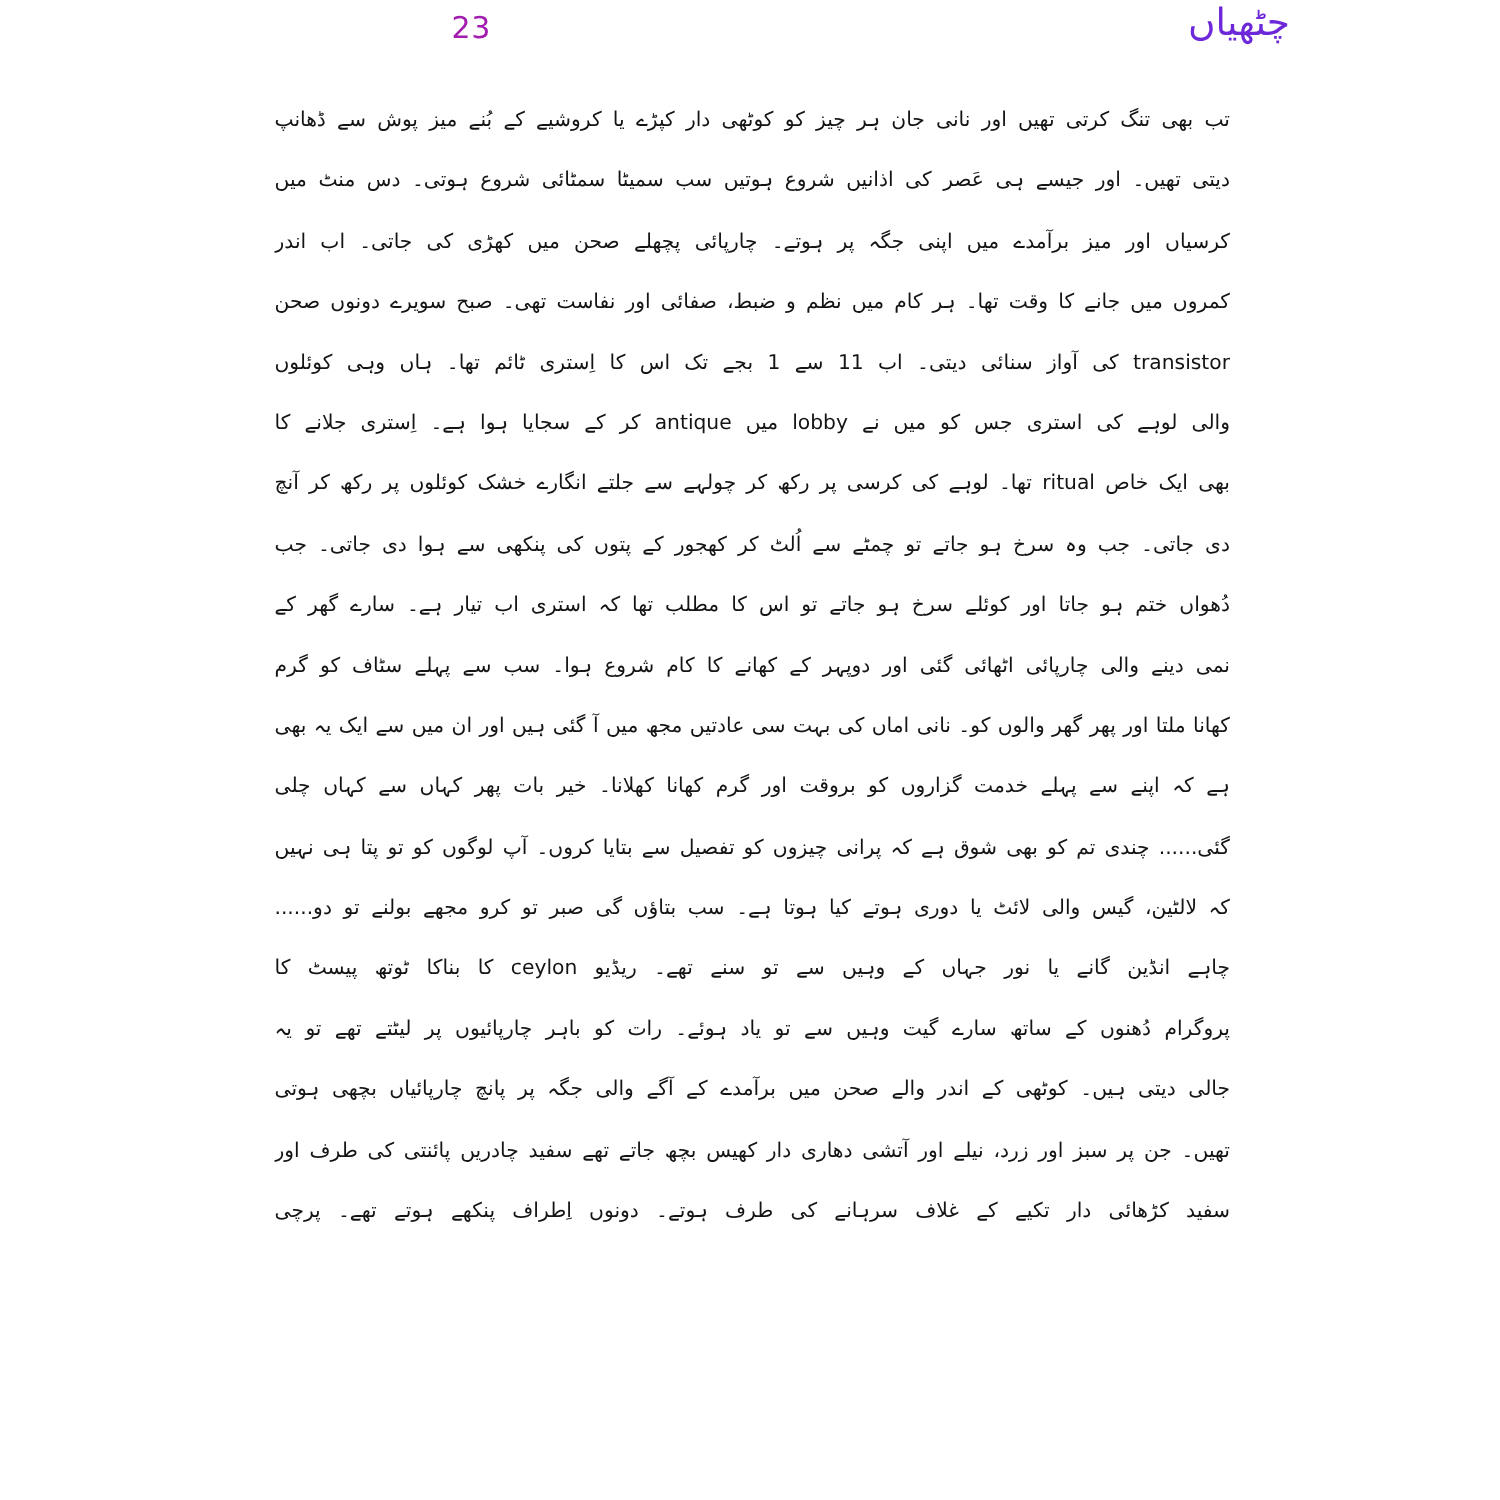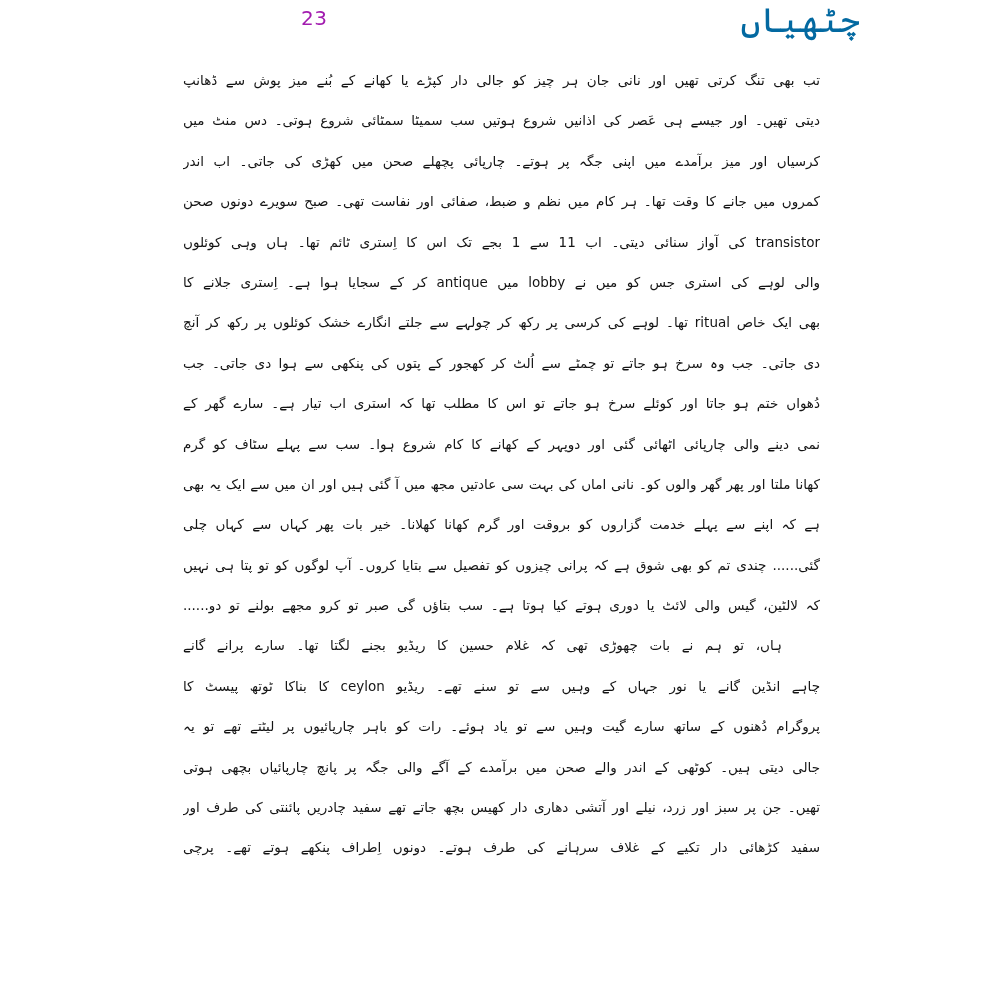--- a/index.html
+++ b/index.html
@@ -17,24 +17,23 @@
     left: 301px;
     top: 6px;
     font-size: 20px;
     letter-spacing: 0.5px;
     color: #a21caf;
   }
   .book-title {
     position: absolute;
     right: 140px;
     top: 0px;
-    font-size: 34px;
+    font-size: 25px;
     direction: rtl;
-    color: #0369a1;
-    font-family: Liberation Serif, serif;
+    color: #6d28d9;
   }
   .text-block {
     position: absolute;
     left: 183px;
     top: 60px;
     width: 637px;
     direction: rtl;
     unicode-bidi: plaintext;
   }
   .text-line {
@@ -53,33 +52,32 @@
   }
 </style>
 </head>
 <body>
 
 <div class="page-number">23</div>
 
 <div class="book-title">چٹھیاں</div>
 
 <div class="text-block" id="text-block" dir="rtl" lang="ur">
-    <div class="text-line" dir="rtl">تب بھی تنگ کرتی تھیں اور نانی جان ہر چیز کو جالی دار کپڑے یا کھانے کے بُنے میز پوش سے ڈھانپ</div>
+    <div class="text-line" dir="rtl">تب بھی تنگ کرتی تھیں اور نانی جان ہر چیز کو کوٹھی دار کپڑے یا کروشیے کے بُنے میز پوش سے ڈھانپ</div>
     <div class="text-line" dir="rtl">دیتی تھیں۔ اور جیسے ہی عَصر کی اذانیں شروع ہوتیں سب سمیٹا سمٹائی شروع ہوتی۔ دس منٹ میں</div>
     <div class="text-line" dir="rtl">کرسیاں اور میز برآمدے میں اپنی جگہ پر ہوتے۔ چارپائی پچھلے صحن میں کھڑی کی جاتی۔ اب اندر</div>
     <div class="text-line" dir="rtl">کمروں میں جانے کا وقت تھا۔ ہر کام میں نظم و ضبط، صفائی اور نفاست تھی۔ صبح سویرے دونوں صحن</div>
     <div class="text-line" dir="rtl">transistor کی آواز سنائی دیتی۔ اب 11 سے 1 بجے تک اس کا اِستری ٹائم تھا۔ ہاں وہی کوئلوں</div>
     <div class="text-line" dir="rtl">والی لوہے کی استری جس کو میں نے lobby میں antique کر کے سجایا ہوا ہے۔ اِستری جلانے کا</div>
     <div class="text-line" dir="rtl">بھی ایک خاص ritual تھا۔ لوہے کی کرسی پر رکھ کر چولہے سے جلتے انگارے خشک کوئلوں پر رکھ کر آنچ</div>
     <div class="text-line" dir="rtl">دی جاتی۔ جب وہ سرخ ہو جاتے تو چمٹے سے اُلٹ کر کھجور کے پتوں کی پنکھی سے ہوا دی جاتی۔ جب</div>
     <div class="text-line" dir="rtl">دُھواں ختم ہو جاتا اور کوئلے سرخ ہو جاتے تو اس کا مطلب تھا کہ استری اب تیار ہے۔ سارے گھر کے</div>
     <div class="text-line" dir="rtl">نمی دینے والی چارپائی اٹھائی گئی اور دوپہر کے کھانے کا کام شروع ہوا۔ سب سے پہلے سٹاف کو گرم</div>
     <div class="text-line" dir="rtl">کھانا ملتا اور پھر گھر والوں کو۔ نانی اماں کی بہت سی عادتیں مجھ میں آ گئی ہیں اور ان میں سے ایک یہ بھی</div>
     <div class="text-line" dir="rtl">ہے کہ اپنے سے پہلے خدمت گزاروں کو بروقت اور گرم کھانا کھلانا۔ خیر بات پھر کہاں سے کہاں چلی</div>
     <div class="text-line" dir="rtl">گئی...... چندی تم کو بھی شوق ہے کہ پرانی چیزوں کو تفصیل سے بتایا کروں۔ آپ لوگوں کو تو پتا ہی نہیں</div>
     <div class="text-line" dir="rtl">کہ لالٹین، گیس والی لائٹ یا دوری ہوتے کیا ہوتا ہے۔ سب بتاؤں گی صبر تو کرو مجھے بولنے تو دو......</div>
-    <div class="text-line indent" dir="rtl">ہاں، تو ہم نے بات چھوڑی تھی کہ غلام حسین کا ریڈیو بجنے لگتا تھا۔ سارے پرانے گانے</div>
     <div class="text-line" dir="rtl">چاہے انڈین گانے یا نور جہاں کے وہیں سے تو سنے تھے۔ ریڈیو ceylon کا بناکا ٹوتھ پیسٹ کا</div>
     <div class="text-line" dir="rtl">پروگرام دُھنوں کے ساتھ سارے گیت وہیں سے تو یاد ہوئے۔ رات کو باہر چارپائیوں پر لیٹتے تھے تو یہ</div>
     <div class="text-line" dir="rtl">جالی دیتی ہیں۔ کوٹھی کے اندر والے صحن میں برآمدے کے آگے والی جگہ پر پانچ چارپائیاں بچھی ہوتی</div>
     <div class="text-line" dir="rtl">تھیں۔ جن پر سبز اور زرد، نیلے اور آتشی دھاری دار کھیس بچھ جاتے تھے سفید چادریں پائنتی کی طرف اور</div>
     <div class="text-line" dir="rtl">سفید کڑھائی دار تکیے کے غلاف سرہانے کی طرف ہوتے۔ دونوں اِطراف پنکھے ہوتے تھے۔ پرچی</div>
   </div>
 
 </body></html>

